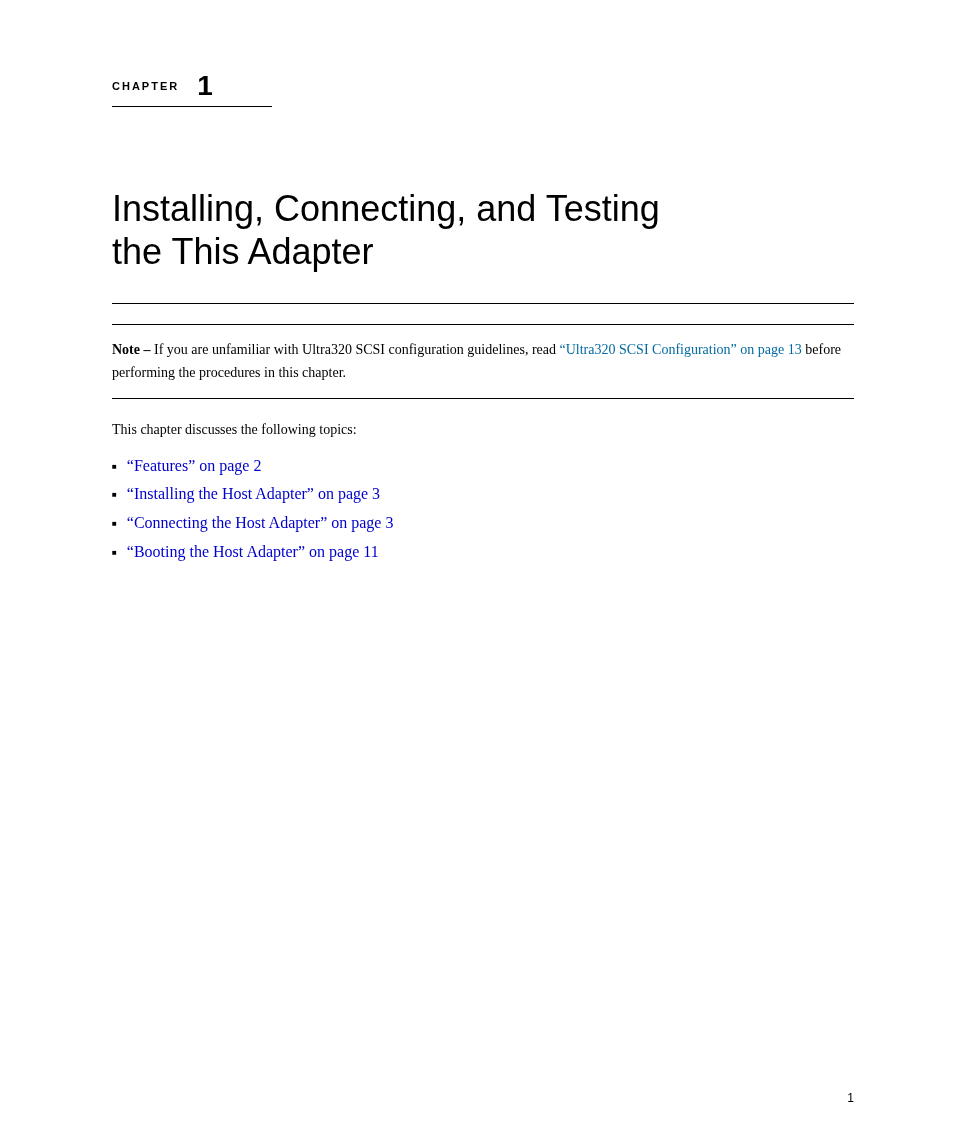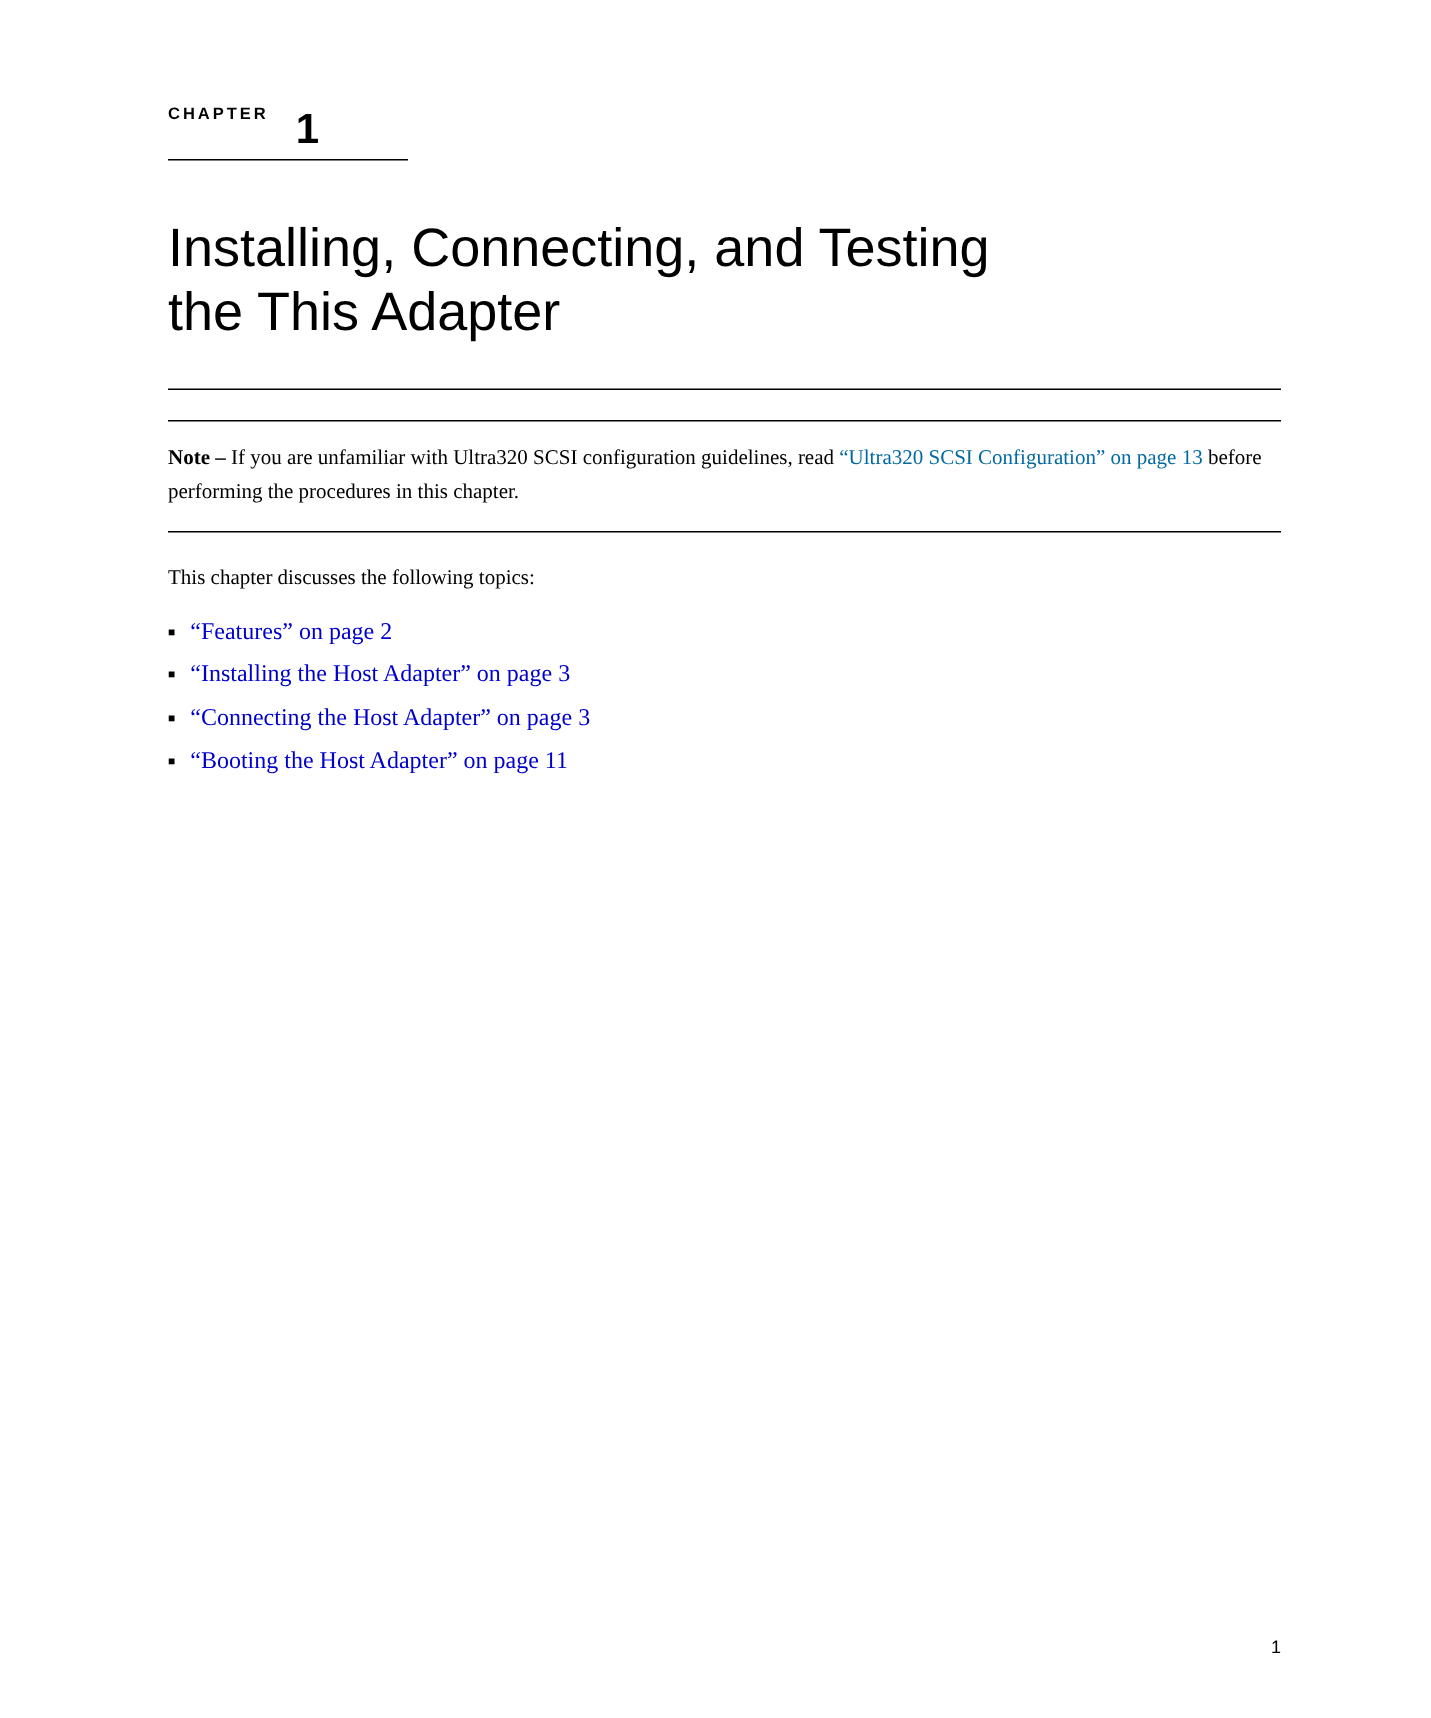--- a/index.html
+++ b/index.html
@@ -52,21 +52,21 @@
       margin-bottom: 20px;
     }
 
     .chapter-title {
       font-family: Arial, Helvetica, sans-serif;
       font-size: 36px;
       font-weight: normal;
       color: #000000;
       line-height: 1.2;
       margin-bottom: 30px;
-      margin-top: 36px;
+      margin-top: 80px;
     }
 
     .divider {
       border: none;
       border-top: 1px solid #000000;
       margin: 20px 0;
     }
 
     .intro-text {
       font-size: 14px;
@@ -144,21 +144,21 @@
       color: #000000;
     }
 
     .chapter-label-container {
       display: flex;
       flex-direction: column;
     }
 
     .chapter-label-top {
       display: flex;
-      align-items: flex-start;
+      align-items: center;
       gap: 8px;
     }
   </style>
 </head>
 <body>
 
 <div class="page">
 
   <div class="chapter-header-block">
     <div class="chapter-label-container">

